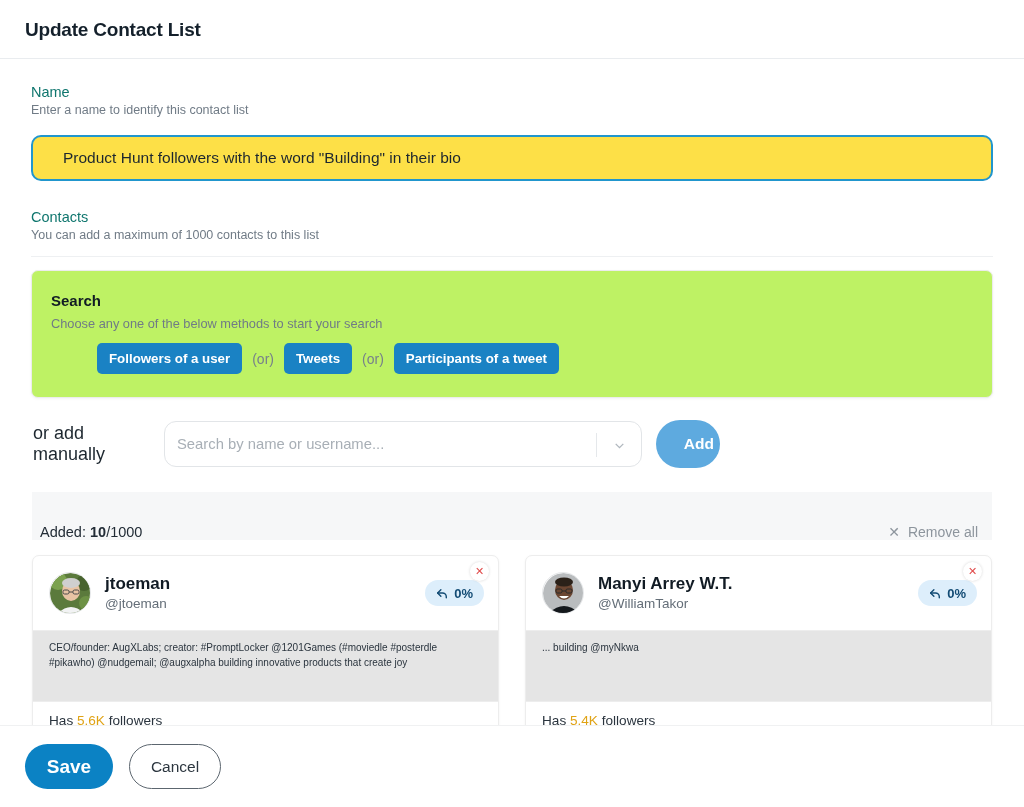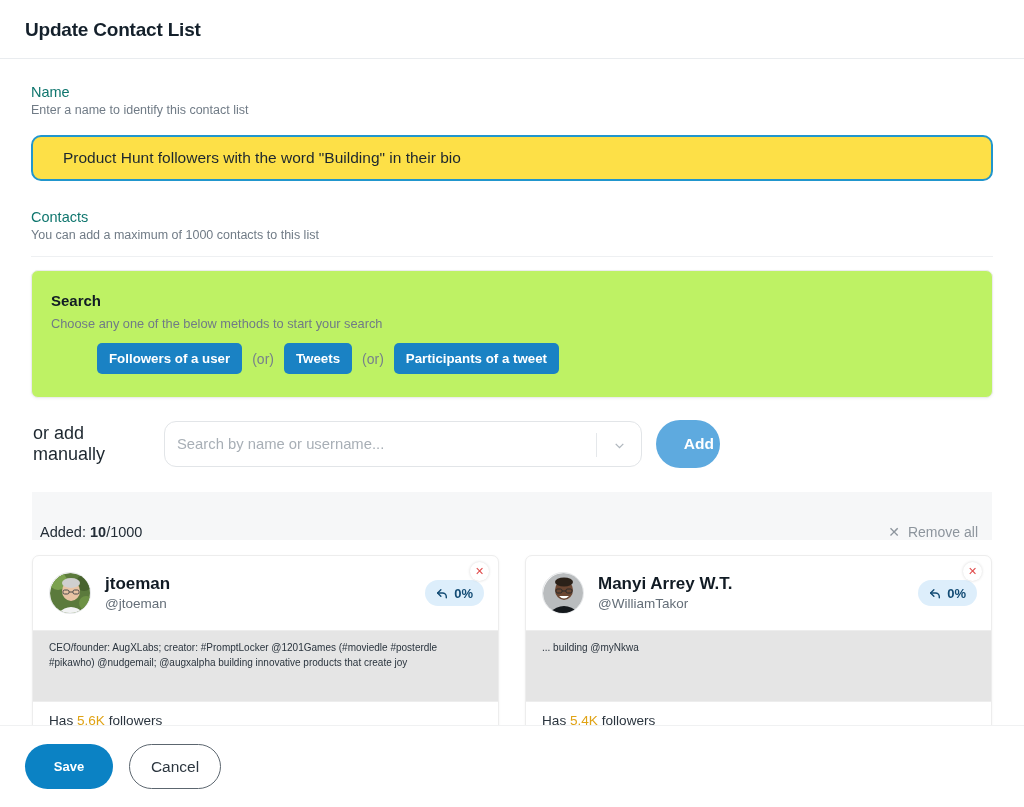--- a/index.html
+++ b/index.html
@@ -133,21 +133,21 @@
   .footer {
     position:absolute; left:0; top:725px; width:1024px; height:82px;
     background:#fff; border-top:1px solid #f0f1f2;
     display:flex; align-items:center; padding-left:25px; gap:16px;
     z-index:5;
   }
   .save-btn {
     width:88px; height:45px; border-radius:23px; border:none;
     background:#0b82c4; color:#fff;
     font-family:"Liberation Sans", sans-serif;
-    font-size:13px; font-weight:bold; cursor:pointer;
+    font-size:19px; font-weight:bold; cursor:pointer;
   }
   .cancel-btn {
     width:92px; height:45px; border-radius:23px;
     border:1px solid #5c666f; background:#fff; color:#2c363f;
     font-family:"Liberation Sans", sans-serif;
     font-size:15.5px; cursor:pointer;
   }
 </style>
 </head>
 <body>

